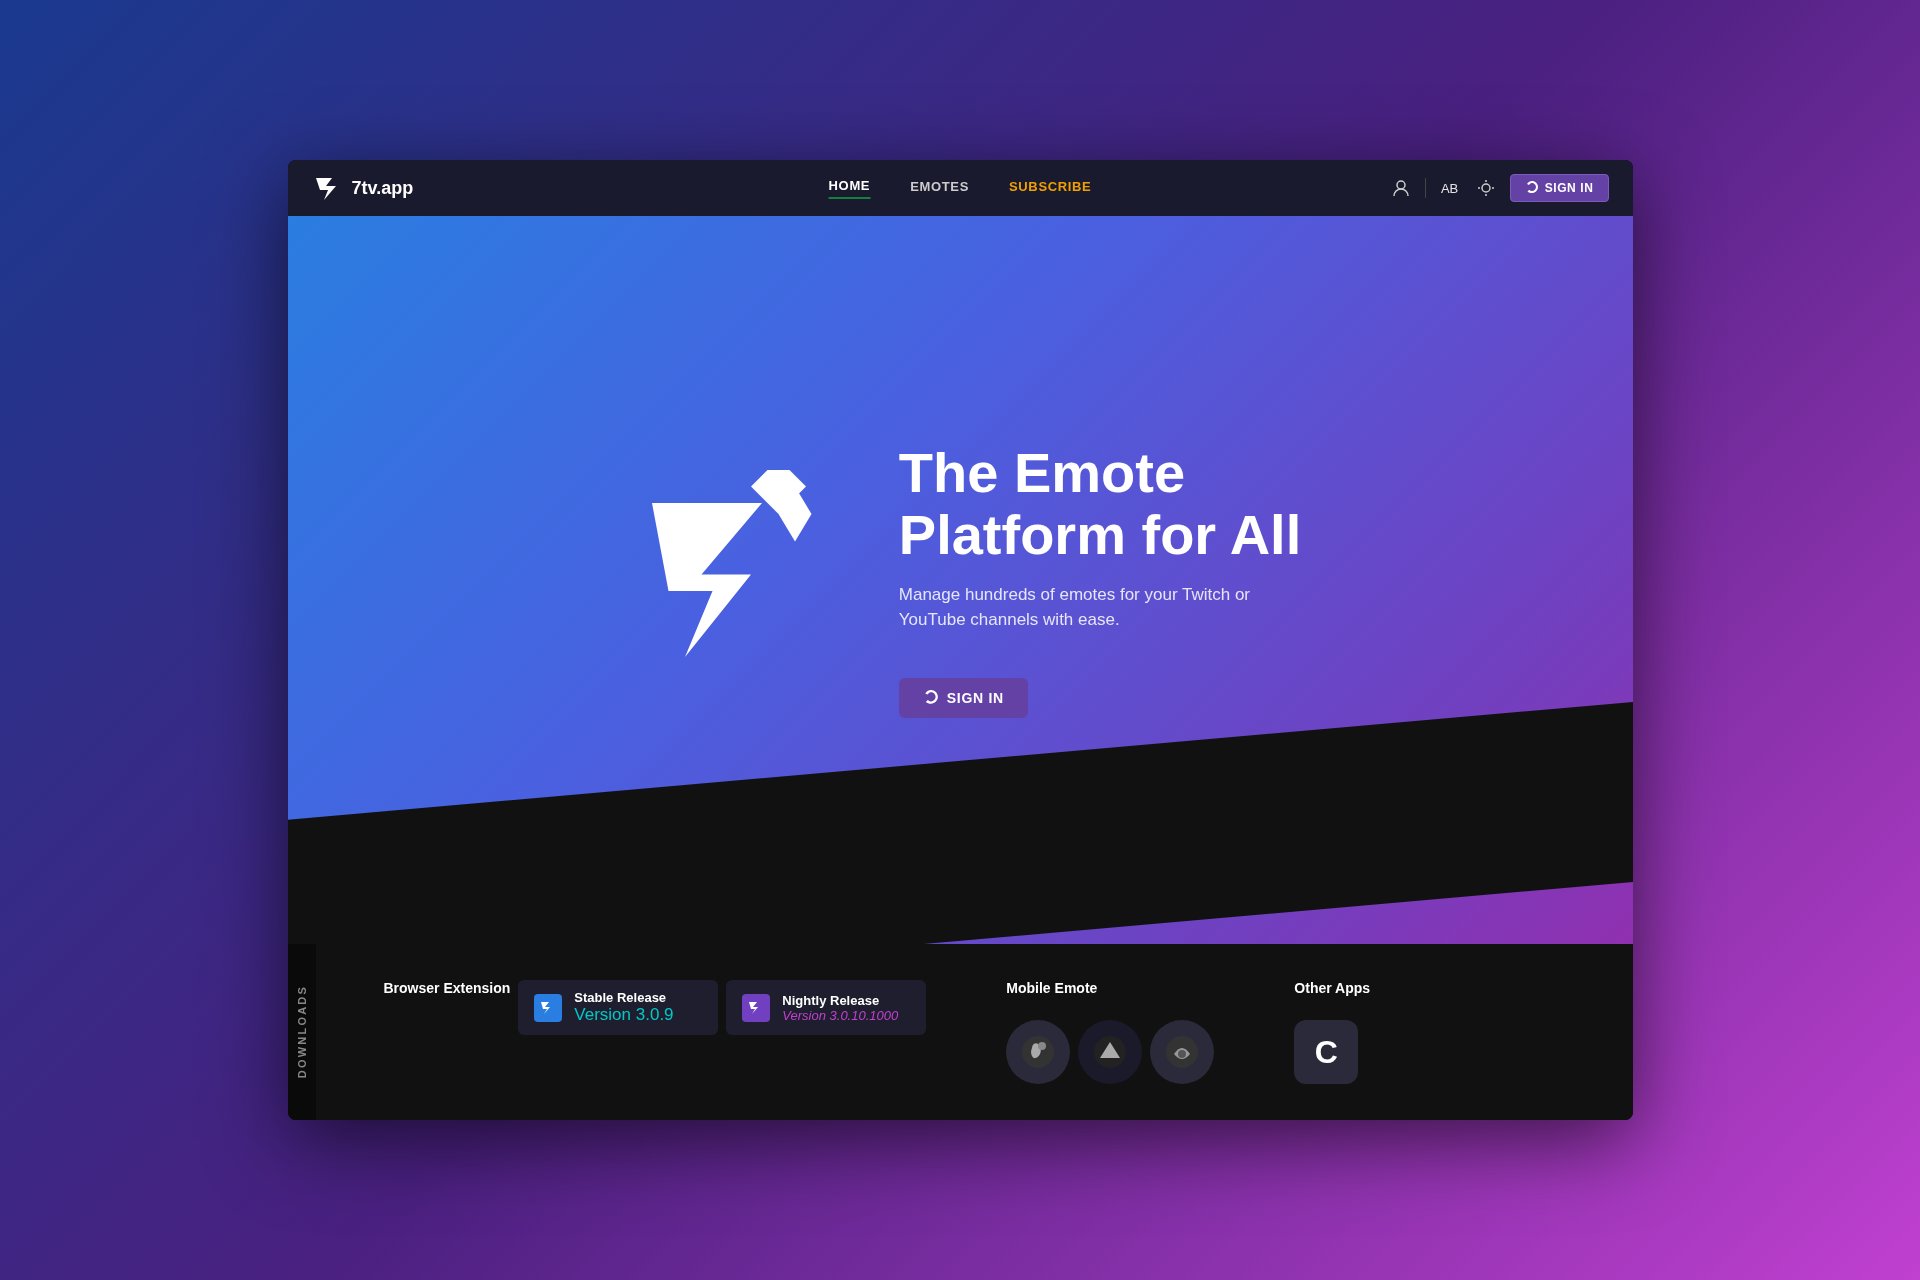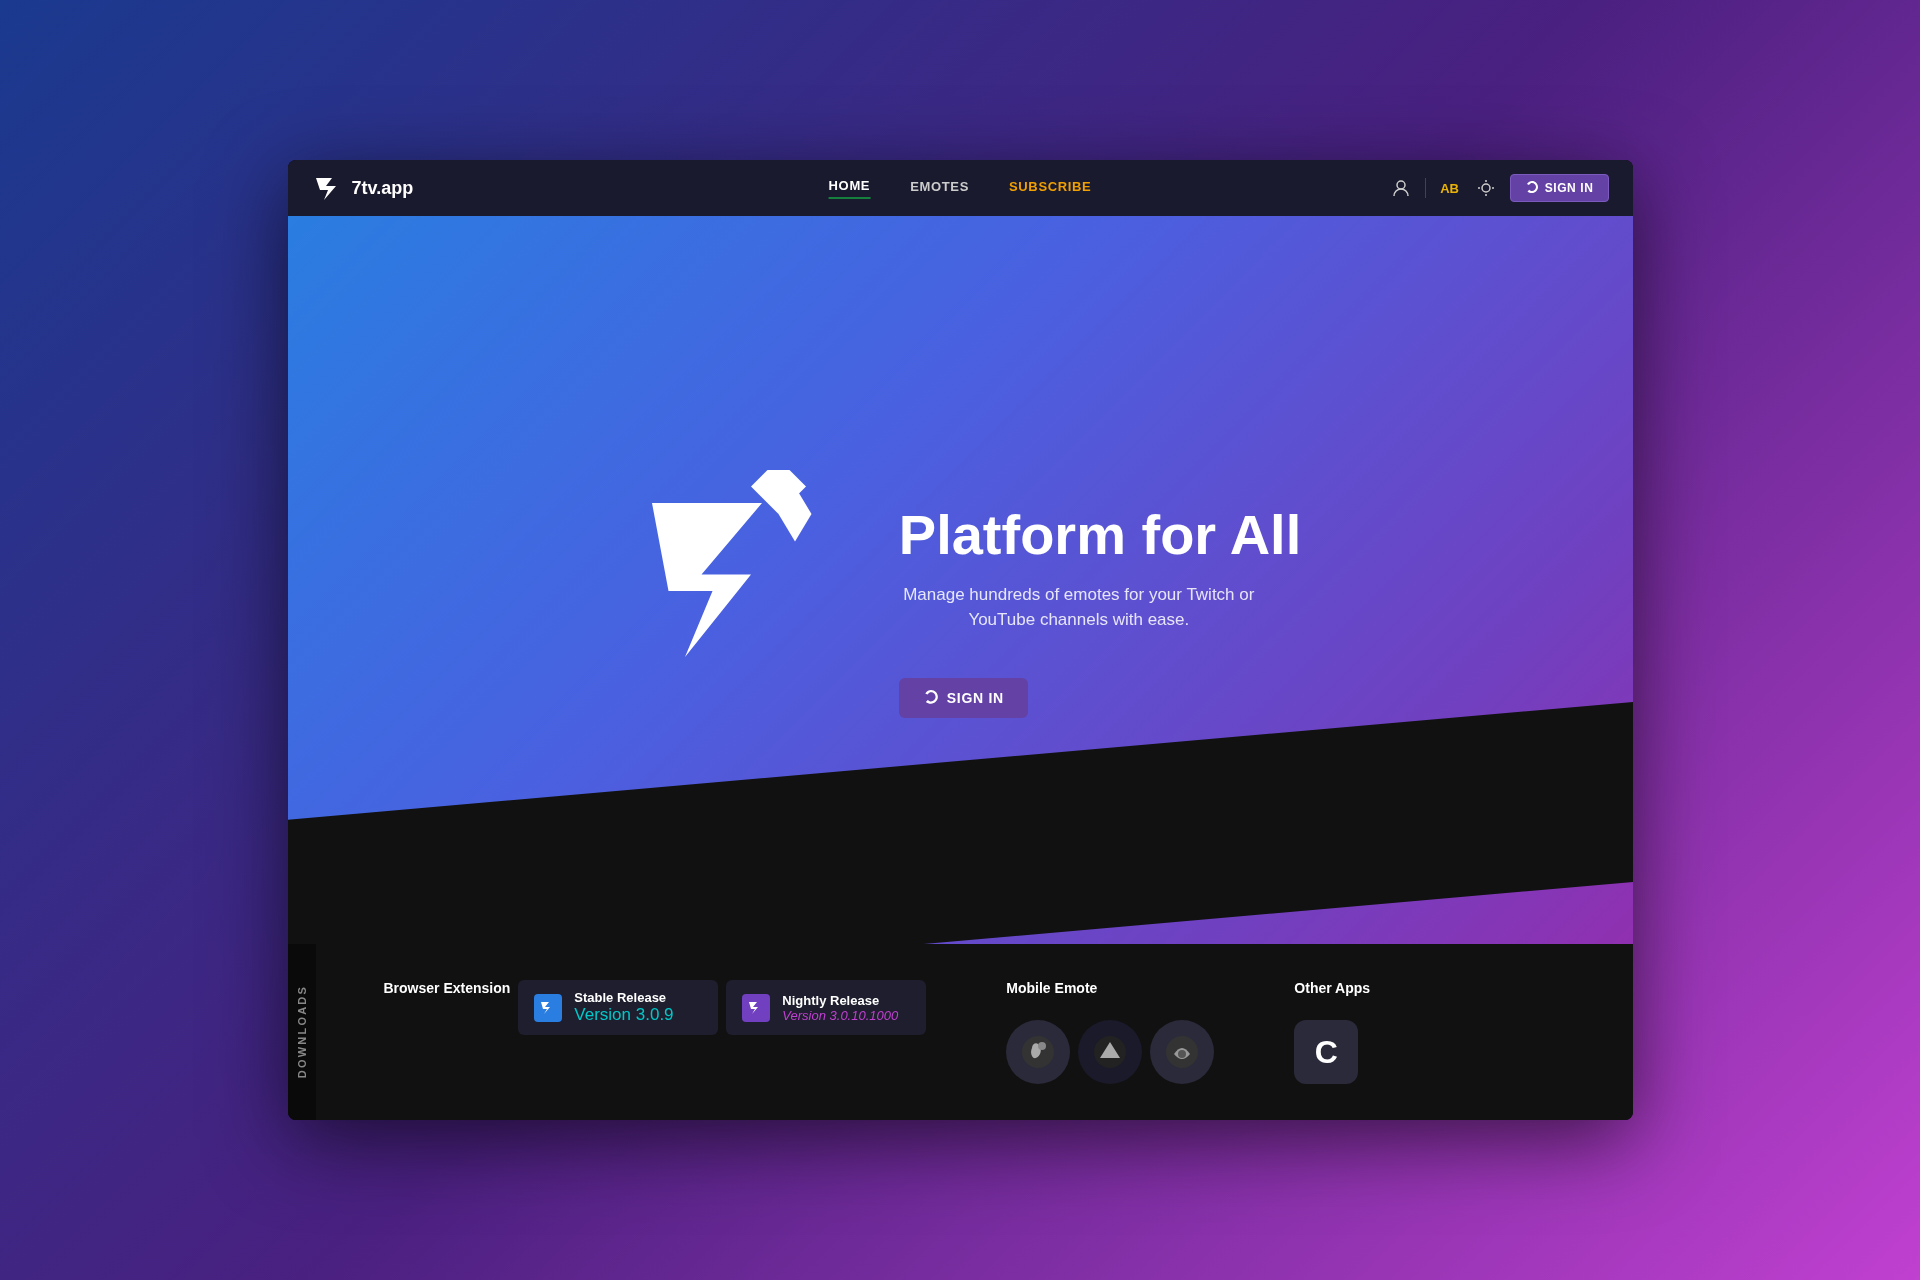--- a/index.html
+++ b/index.html
@@ -173,21 +173,20 @@
       line-height: 1.1;
       margin-bottom: 16px;
     }
 
     .hero-subtitle {
       font-size: 17px;
       color: rgba(255,255,255,0.85);
       margin-bottom: 45px;
       line-height: 1.5;
       max-width: 360px;
-      text-align: center;
     }
 
     .sign-in-hero {
       background: #6441a5;
       border: none;
       color: #fff;
       padding: 12px 24px;
       border-radius: 6px;
       font-size: 14px;
       font-weight: 700;
@@ -353,21 +352,21 @@
     </div>
 
     <div class="nav-right">
       <div class="nav-icon">
         <svg width="18" height="18" viewBox="0 0 18 18" fill="none">
           <circle cx="9" cy="6" r="4" stroke="#ccc" stroke-width="1.5"></circle>
           <path d="M2 17c0-3.866 3.134-7 7-7s7 3.134 7 7" stroke="#ccc" stroke-width="1.5"></path>
         </svg>
       </div>
       <div class="nav-divider"></div>
-      <div class="nav-icon" style="color:#eab308; font-size:13px; font-weight:700;">AB</div>
+      <div class="nav-icon" style="color:#e5e5e5; font-size:13px; font-weight:400;">AB</div>
       <div class="nav-icon">
         <svg width="18" height="18" viewBox="0 0 18 18" fill="none">
           <circle cx="9" cy="9" r="4" stroke="#ccc" stroke-width="1.5"></circle>
           <line x1="9" y1="1" x2="9" y2="3" stroke="#ccc" stroke-width="1.5"></line>
           <line x1="9" y1="15" x2="9" y2="17" stroke="#ccc" stroke-width="1.5"></line>
           <line x1="1" y1="9" x2="3" y2="9" stroke="#ccc" stroke-width="1.5"></line>
           <line x1="15" y1="9" x2="17" y2="9" stroke="#ccc" stroke-width="1.5"></line>
         </svg>
       </div>
       <button class="sign-in-btn-nav">
@@ -387,21 +386,21 @@
 
           <path d="M30,30 L130,30 L75,95 L120,95 L60,170 L85,110 L45,110 Z" fill="white"></path>
 
           <polygon points="120,15 145,40 170,15 145,-10" fill="white"></polygon>
           <polygon points="145,40 160,65 175,40 160,15" fill="white"></polygon>
         </svg>
       </div>
 
       <div class="hero-text">
         <h1 class="hero-title">
-          <br>
+          <span>The Emote</span><br>
           <span>Platform for All</span>
         </h1>
         <p class="hero-subtitle">Manage hundreds of emotes for your Twitch or YouTube channels with ease.</p>
         <button class="sign-in-hero">
           <svg width="16" height="16" viewBox="0 0 14 14" fill="white">
             <path d="M7 0C5.5 0 3 1 2 3L4 4C5 2.5 6 2 7 2C9.2 2 11 3.8 11 6C11 8.2 9.2 10 7 10C6 10 5 9.5 4.2 8.7L2.5 10.4C3.7 11.4 5.3 12 7 12C10.3 12 13 9.3 13 6C13 2.7 10.3 0 7 0Z"></path>
           </svg>
           <span>SIGN IN</span>
         </button>
       </div>

